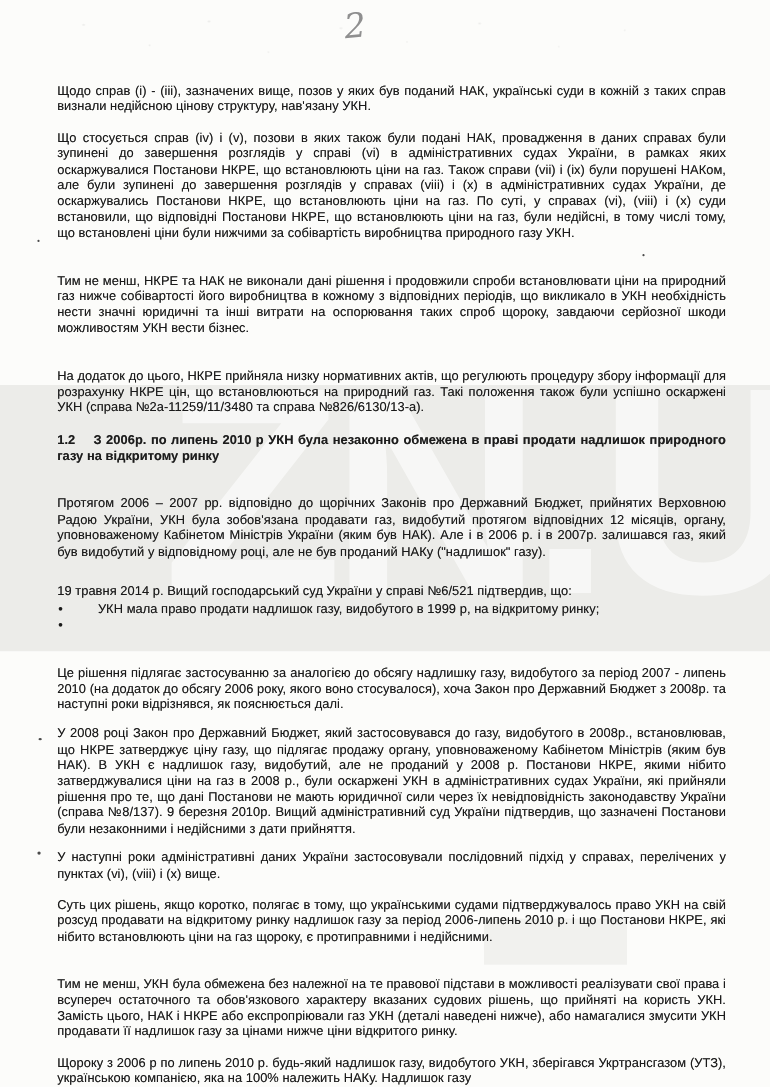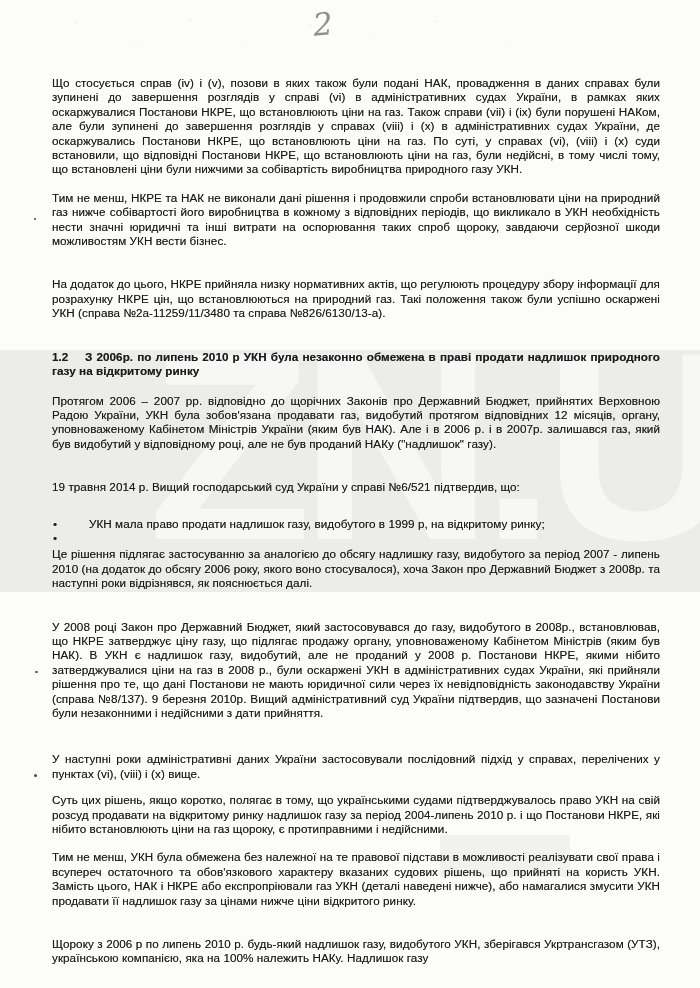--- a/index.html
+++ b/index.html
@@ -51,21 +51,21 @@
     color:#1a1a1a;font-size:11.7px;line-height:14.4px;
     text-align:justify;letter-spacing:.05px;
     text-shadow:0 0 .5px rgba(25,25,25,.55);
   }
   .blk{margin-top:29px;}
   .content > .blk:nth-child(1){margin-top:0;}
   .content > .blk:nth-child(2){margin-top:14px;}
   .content > .blk:nth-child(5){margin-top:15px;}
   .content > .blk:nth-child(7){margin-top:22px;}
   .content > .blk:nth-child(8){margin-top:2px;}
-  .content > .blk:nth-child(10){margin-top:32px;}
+  .content > .blk:nth-child(10){margin-top:12px;}
   .content > .blk:nth-child(11){margin-top:12px;}
   .content > .blk:nth-child(12){margin-top:14px;}
   .content > .blk:nth-child(14){margin-top:14px;}
   .content > .blk:nth-child(15){margin-top:12px;font-weight:bold;}
   .heading .hnum{display:inline-block;width:33px;font-weight:bold;}
   .heading.bold{font-weight:bold;color:#1c1c1c;}
   .bullet-item{display:flex;}
   .bullet-item .dot{width:36px;flex:0 0 36px;padding-left:1px;}
   .speck{position:absolute;background:#4a4a4a;border-radius:50%;z-index:2;}
 </style>
@@ -73,39 +73,40 @@
 <body>
 
 <div class="page">
   <div class="noise"></div>
   <div class="band">
     <div class="watermark">ZN.UA</div>
   </div>
   <div class="patch"></div>
   <div class="pagenum">2</div>
   <div class="content" id="content">
+      <div class="blk para">Щодо справ (і) - (ііі), зазначених вище, позов у яких був поданий НАК, українські суди в кожній з таких справ визнали недійсною цінову структуру, нав'язану УКН.</div>
       <div class="blk para">Що стосується справ (iv) і (v), позови в яких також були подані НАК, провадження в даних справах були зупинені до завершення розглядів у справі (vi) в адміністративних судах України, в рамках яких оскаржувалися Постанови НКРЕ, що встановлюють ціни на газ. Також справи (vii) і (іх) були порушені НАКом, але були зупинені до завершення розглядів у справах (viii) і (х) в адміністративних судах України, де оскаржувались Постанови НКРЕ, що встановлюють ціни на газ. По суті, у справах (vi), (viii) і (х) суди встановили, що відповідні Постанови НКРЕ, що встановлюють ціни на газ, були недійсні, в тому числі тому, що встановлені ціни були нижчими за собівартість виробництва природного газу УКН.</div>
       <div class="blk para">Тим не менш, НКРЕ та НАК не виконали дані рішення і продовжили спроби встановлювати ціни на природний газ нижче собівартості його виробництва в кожному з відповідних періодів, що викликало в УКН необхідність нести значні юридичні та інші витрати на оспорювання таких спроб щороку, завдаючи серйозної шкоди можливостям УКН вести бізнес.</div>
       <div class="blk para">На додаток до цього, НКРЕ прийняла низку нормативних актів, що регулюють процедуру збору інформації для розрахунку НКРЕ цін, що встановлюються на природний газ. Такі положення також були успішно оскаржені УКН (справа №2а-11259/11/3480 та справа №826/6130/13-а).</div>
       <div class="blk heading bold"><span class="hnum">1.2</span><span class="htext">З 2006р. по липень 2010 р УКН була незаконно обмежена в праві продати надлишок природного газу на відкритому ринку</span></div>
       <div class="blk para">Протягом 2006 – 2007 рр. відповідно до щорічних Законів про Державний Бюджет, прийнятих Верховною Радою України, УКН була зобов'язана продавати газ, видобутий протягом відповідних 12 місяців, органу, уповноваженому Кабінетом Міністрів України (яким був НАК). Але і в 2006 р. і в 2007р. залишався газ, який був видобутий у відповідному році, але не був проданий НАКу ("надлишок" газу).</div>
       <div class="blk para">19 травня 2014 р. Вищий господарський суд України у справі №6/521 підтвердив, що:</div>
       <div class="blk bullets">
         <div class="bullet-item">
           <span class="dot">•</span>
           <span>УКН мала право продати надлишок газу, видобутого в 1999 р, на відкритому ринку;</span>
         </div>
         <div class="bullet-item">
           <span class="dot">•</span>
         </div>
       </div>
       <div class="blk para">Це рішення підлягає застосуванню за аналогією до обсягу надлишку газу, видобутого за період 2007 - липень 2010 (на додаток до обсягу 2006 року, якого воно стосувалося), хоча Закон про Державний Бюджет з 2008р. та наступні роки відрізнявся, як пояснюється далі.</div>
       <div class="blk para">У 2008 році Закон про Державний Бюджет, який застосовувався до газу, видобутого в 2008р., встановлював, що НКРЕ затверджує ціну газу, що підлягає продажу органу, уповноваженому Кабінетом Міністрів (яким був НАК). В УКН є надлишок газу, видобутий, але не проданий у 2008 р. Постанови НКРЕ, якими нібито затверджувалися ціни на газ в 2008 р., були оскаржені УКН в адміністративних судах України, які прийняли рішення про те, що дані Постанови не мають юридичної сили через їх невідповідність законодавству України (справа №8/137). 9 березня 2010р. Вищий адміністративний суд України підтвердив, що зазначені Постанови були незаконними і недійсними з дати прийняття.</div>
       <div class="blk para">У наступні роки адміністративні даних України застосовували послідовний підхід у справах, перелічених у пунктах (vi), (viii) і (х) вище.</div>
-      <div class="blk para">Суть цих рішень, якщо коротко, полягає в тому, що українськими судами підтверджувалось право УКН на свій розсуд продавати на відкритому ринку надлишок газу за період 2004-липень 2010 р. і що Постанови НКРЕ, які нібито встановлюють ціни на газ щороку, є протиправними і недійсними.</div>
+      <div class="blk para">Суть цих рішень, якщо коротко, полягає в тому, що українськими судами підтверджувалось право УКН на свій розсуд продавати на відкритому ринку надлишок газу за період 2006-липень 2010 р. і що Постанови НКРЕ, які нібито встановлюють ціни на газ щороку, є протиправними і недійсними.</div>
       <div class="blk para">Тим не менш, УКН була обмежена без належної на те правової підстави в можливості реалізувати свої права і всупереч остаточного та обов'язкового характеру вказаних судових рішень, що прийняті на користь УКН. Замість цього, НАК і НКРЕ або експропріювали газ УКН (деталі наведені нижче), або намагалися змусити УКН продавати її надлишок газу за цінами нижче ціни відкритого ринку.</div>
       <div class="blk para">Щороку з 2006 р по липень 2010 р. будь-який надлишок газу, видобутого УКН, зберігався Укртрансгазом (УТЗ), українською компанією, яка на 100% належить НАКу. Надлишок газу</div>
     </div>
   <div class="speck" style="left:34px;top:218px;width:2px;height:2px;"></div>
   <div class="speck" style="left:35px;top:671px;width:3px;height:2px;"></div>
   <div class="speck" style="left:34px;top:774px;width:3px;height:3px;"></div>
   <div class="speck" style="left:584px;top:231px;width:2px;height:2px;"></div>
 </div>
 
 </body></html>

